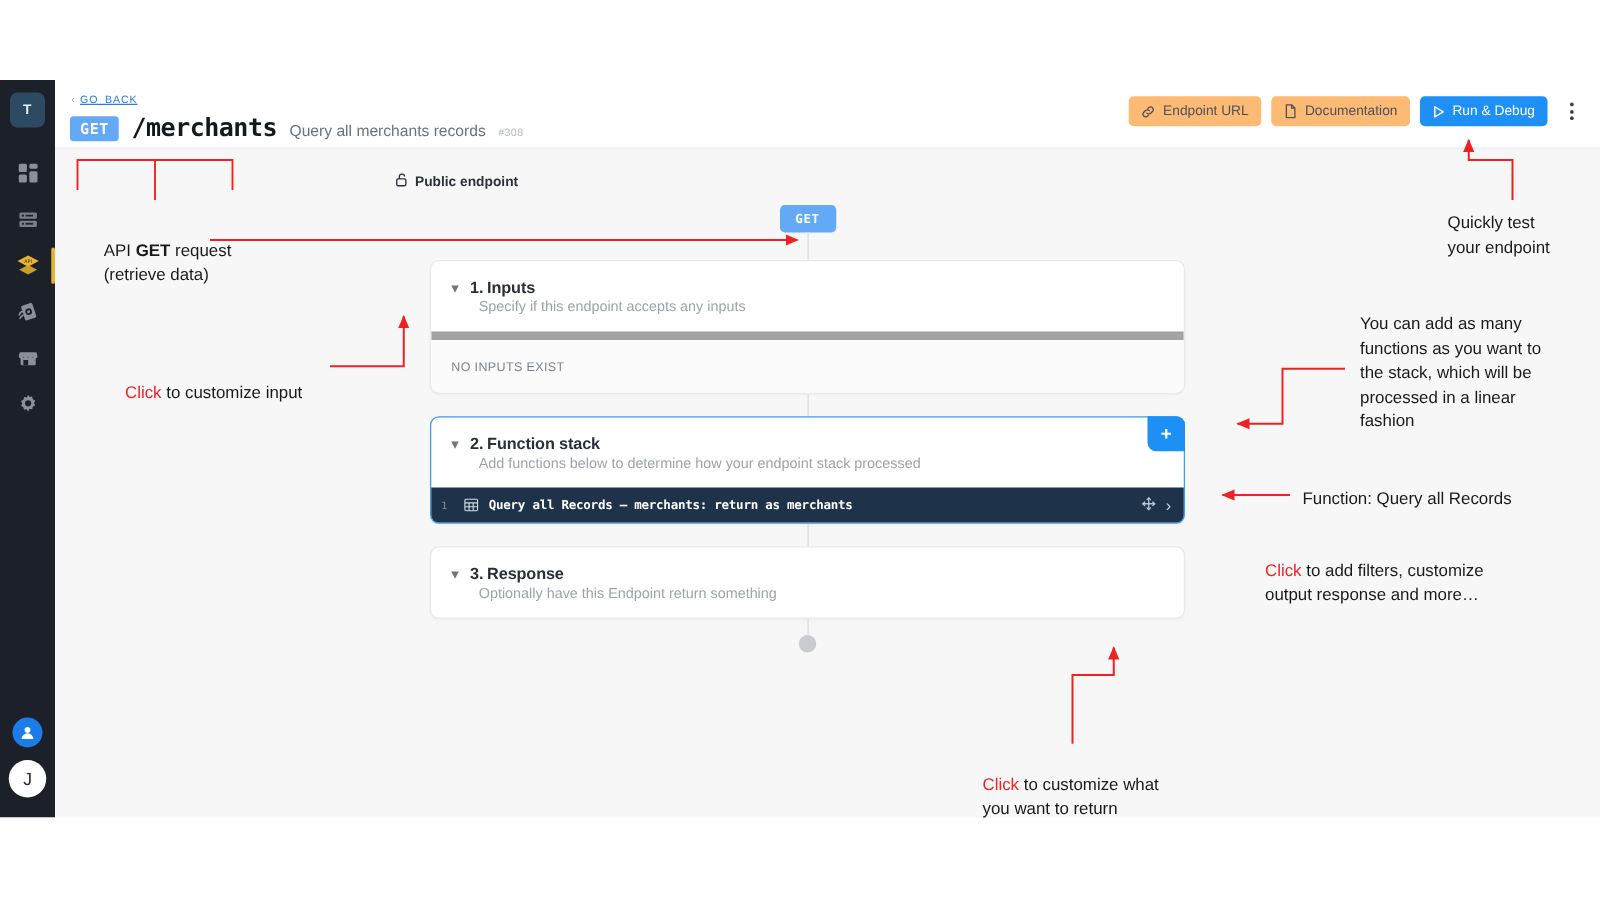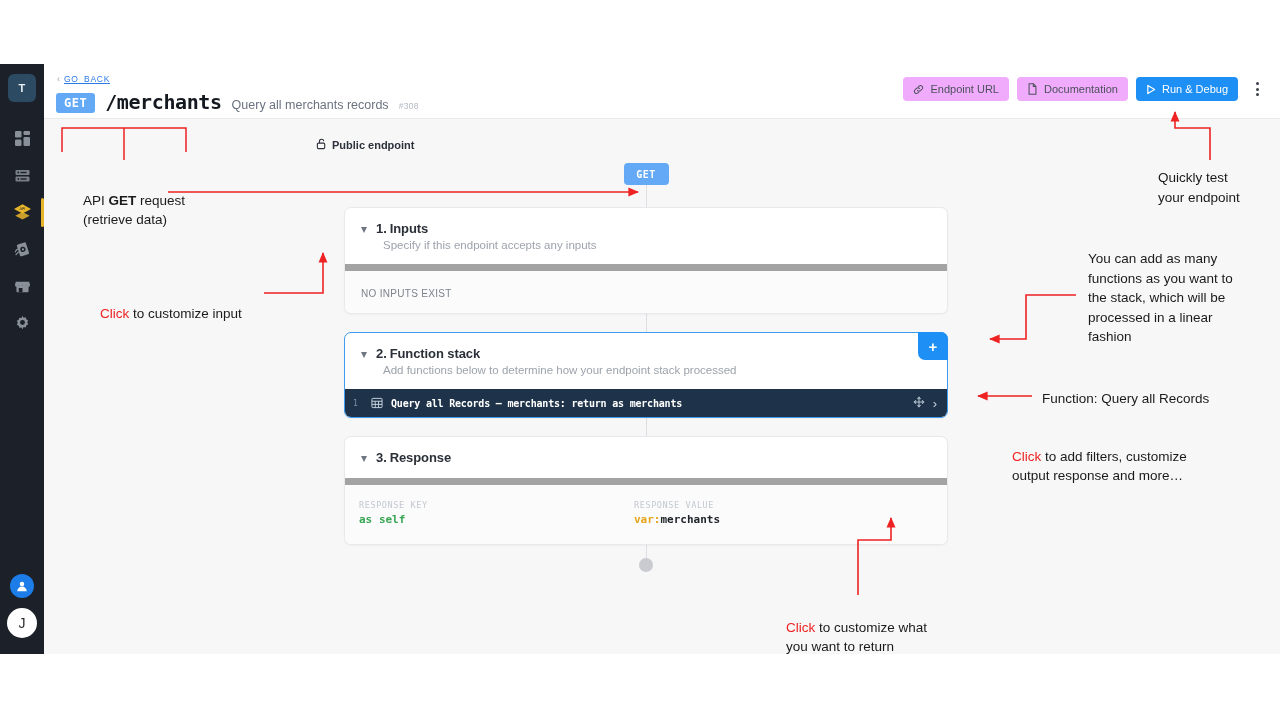--- a/index.html
+++ b/index.html
@@ -97,21 +97,21 @@
   #endpoint-desc { font-size: 12.5px; color: #6b7280; }
   #endpoint-id { font-size: 8.5px; color: #b4b9c2; letter-spacing: .3px; }
 
   #topbar-actions {
     position: absolute; right: 14px; top: 13px;
     display: flex; align-items: center; gap: 8px;
   }
   .tb-btn {
     display: flex; align-items: center; gap: 6px;
     height: 24px; padding: 0 10px;
-    border-radius: 4px; background: #f0abfc;
+    border-radius: 4px; background: #fdba74;
     font-size: 11px; color: #4b5159;
     white-space: nowrap;
   }
   .tb-btn.primary { background: #1e8ff5; color: #ffffff; }
   .tb-btn svg { display: block; }
   #kebab {
     width: 18px; height: 24px; margin-left: 2px;
     display: flex; flex-direction: column; align-items: center;
     justify-content: center; gap: 2.5px;
   }
@@ -428,32 +428,21 @@
 
       <div class="connector" style="height:18px"></div>
 
       <section class="card">
         <div class="card-head">
           <div class="card-title-row">
             <span class="chev">▾</span>
             <span class="card-title">3.</span>
             <span class="card-title" style="margin-left:-6px">Response</span>
           </div>
-        </div>
-        <div class="card-body" style="padding:15px 16px 18px 14px">
-          <div class="resp-grid">
-            <div class="resp-col">
-              <div class="resp-key-lbl">RESPONSE  KEY</div>
-              <div class="resp-val"><span class="tok-green">as</span> <span class="tok-green">self</span></div>
-            </div>
-            <div class="resp-col">
-              <div class="resp-key-lbl">RESPONSE  VALUE</div>
-              <div class="resp-val"><span class="tok-orange">var:</span><span class="tok-dark">merchants</span></div>
-            </div>
-          </div>
+          <div class="card-sub">Optionally have this Endpoint return something</div>
         </div>
       </section>
 
       <div class="connector" style="height:13px"></div>
       <div id="end-dot"></div>
     </div>
   </main>
 </div>
 
 <svg id="svg-annotations">

